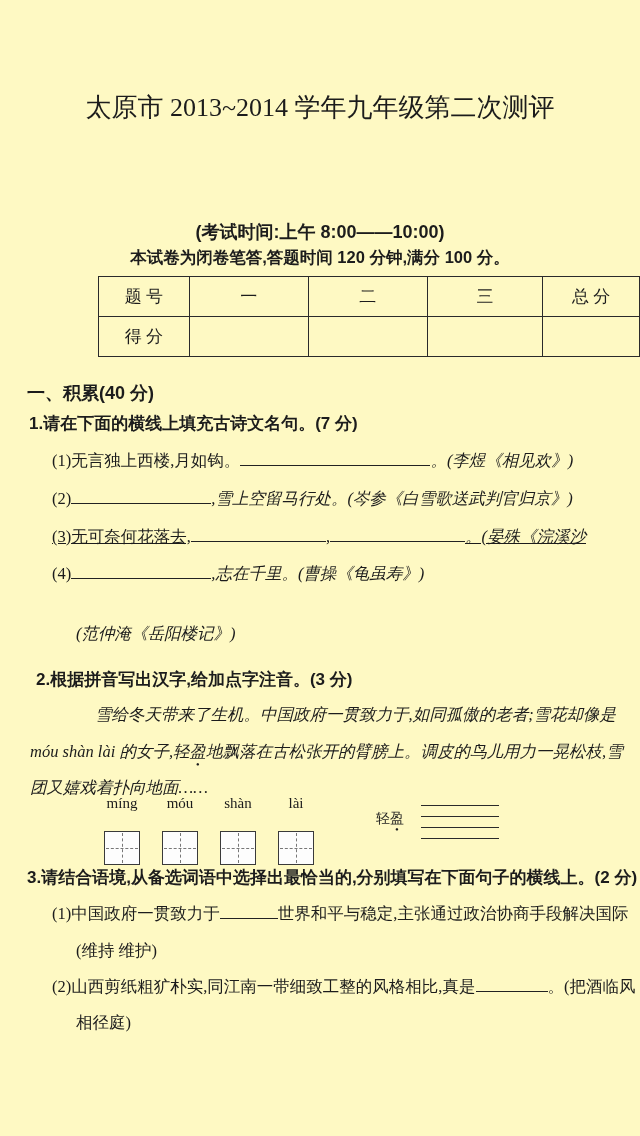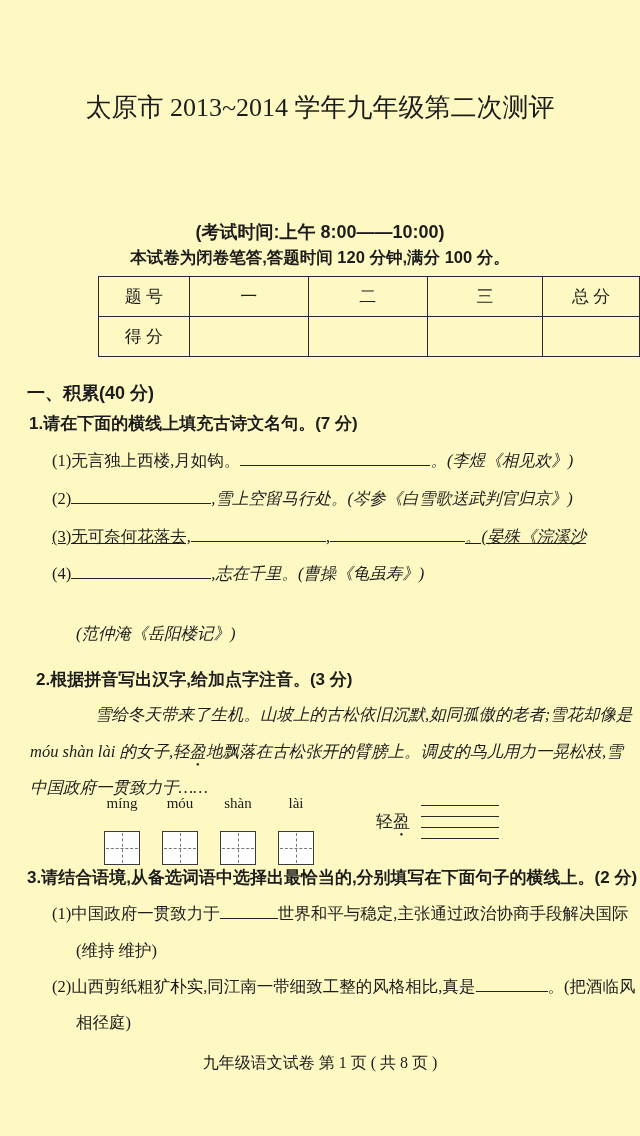--- a/index.html
+++ b/index.html
@@ -71,58 +71,57 @@
   </div>
   <div class="abs body-line" style="left:52px; top:526px;text-decoration:underline;">
     <span>(3)无可奈何花落去,</span><span class="blank b135"></span><span>,</span><span class="blank b135"></span><span class="kai">。(晏殊《浣溪沙</span>
   </div>
   <div class="abs body-line" style="left:52px; top:563px;">
     <span>(4)</span><span class="blank b140"></span><span class="kai">,志在千里。(曹操《龟虽寿》)</span>
   </div>
   <div class="abs body-line kai" style="left:76px; top:623px;">(范仲淹《岳阳楼记》)</div>
 
   <div class="abs hei" style="left:36px; top:668px; font-size:17px;">2.根据拼音写出汉字,给加点字注音。(3 分)</div>
-  <div class="abs body-line kai" style="left:95px; top:704px;">雪给冬天带来了生机。山坡上的古松依旧沉默,如同孤傲的老者;雪花却像是</div>
+  <div class="abs body-line kai" style="left:95px; top:704px;">雪给冬天带来了生机。中国政府一贯致力于,如同孤傲的老者;雪花却像是</div>
   <div class="abs body-line kai" style="left:30px; top:741px;">
     <span>móu shàn lài 的女子,轻</span><span class="dotted">盈</span><span>地飘落在古松张开的臂膀上。调皮的鸟儿用力一晃松枝,雪</span>
   </div>
-  <div class="abs body-line kai" style="left:30px; top:777px;">中国政府一贯致力于……</div>
+  <div class="abs body-line kai" style="left:30px; top:777px;">团又嬉戏着扑向地面……</div>
 
   <div class="abs pybox-row" style="left:103px; top:796px;">
     <div class="py-unit">
       <div class="py-label">míng</div>
       <div class="tzg"></div>
     </div>
     <div class="py-unit">
       <div class="py-label">móu</div>
       <div class="tzg"></div>
     </div>
     <div class="py-unit">
       <div class="py-label">shàn</div>
       <div class="tzg"></div>
     </div>
     <div class="py-unit">
       <div class="py-label">lài</div>
       <div class="tzg"></div>
     </div>
   </div>
 
-  <div class="abs body-line" style="left:376px; top:810px; font-size:17px;">
+  <div class="abs body-line" style="left:376px; top:810px; font-size:14px;">
     <span>轻</span><span class="dotted">盈</span>
   </div>
   <div class="wline" style="left:421px; top:805px; width:78px;"></div>
   <div class="wline" style="left:421px; top:816px; width:78px;"></div>
   <div class="wline" style="left:421px; top:827px; width:78px;"></div>
   <div class="wline" style="left:421px; top:838px; width:78px;"></div>
 
   <div class="abs hei" style="left:27px; top:866px; font-size:17px;text-align:center;">3.请结合语境,从备选词语中选择出最恰当的,分别填写在下面句子的横线上。(2 分)</div>
   <div class="abs body-line" style="left:52px; top:903px;">
     <span>(1)中国政府一贯致力于</span><span class="blank b58"></span><span>世界和平与稳定,主张通过政治协商手段解决国际</span>
   </div>
   <div class="abs body-line" style="left:76px; top:940px;">(维持   维护)</div>
   <div class="abs body-line" style="left:52px; top:976px;">
     <span>(2)山西剪纸粗犷朴实,同江南一带细致工整的风格相比,真是</span><span class="blank b72"></span><span>。(把酒临风</span>
   </div>
   <div class="abs body-line" style="left:76px; top:1012px;">相径庭)</div>
 
-  <div class="abs center" style="top:1053px; font-size:16px;">九年级语文试卷   第 1 页 ( 共 8 页 )</div>
 
 </div>
 
 </body></html>

